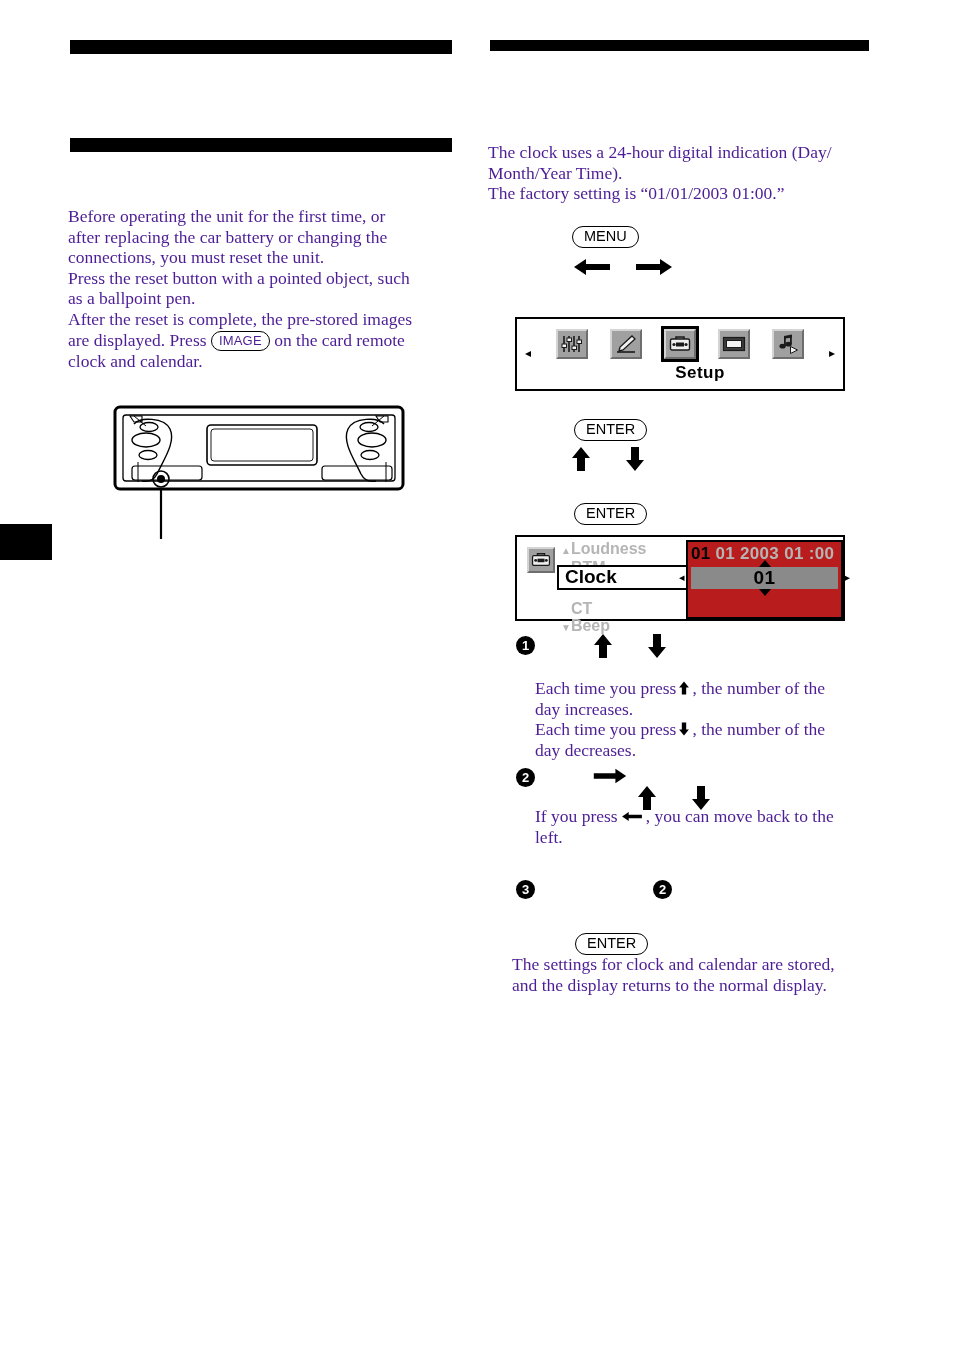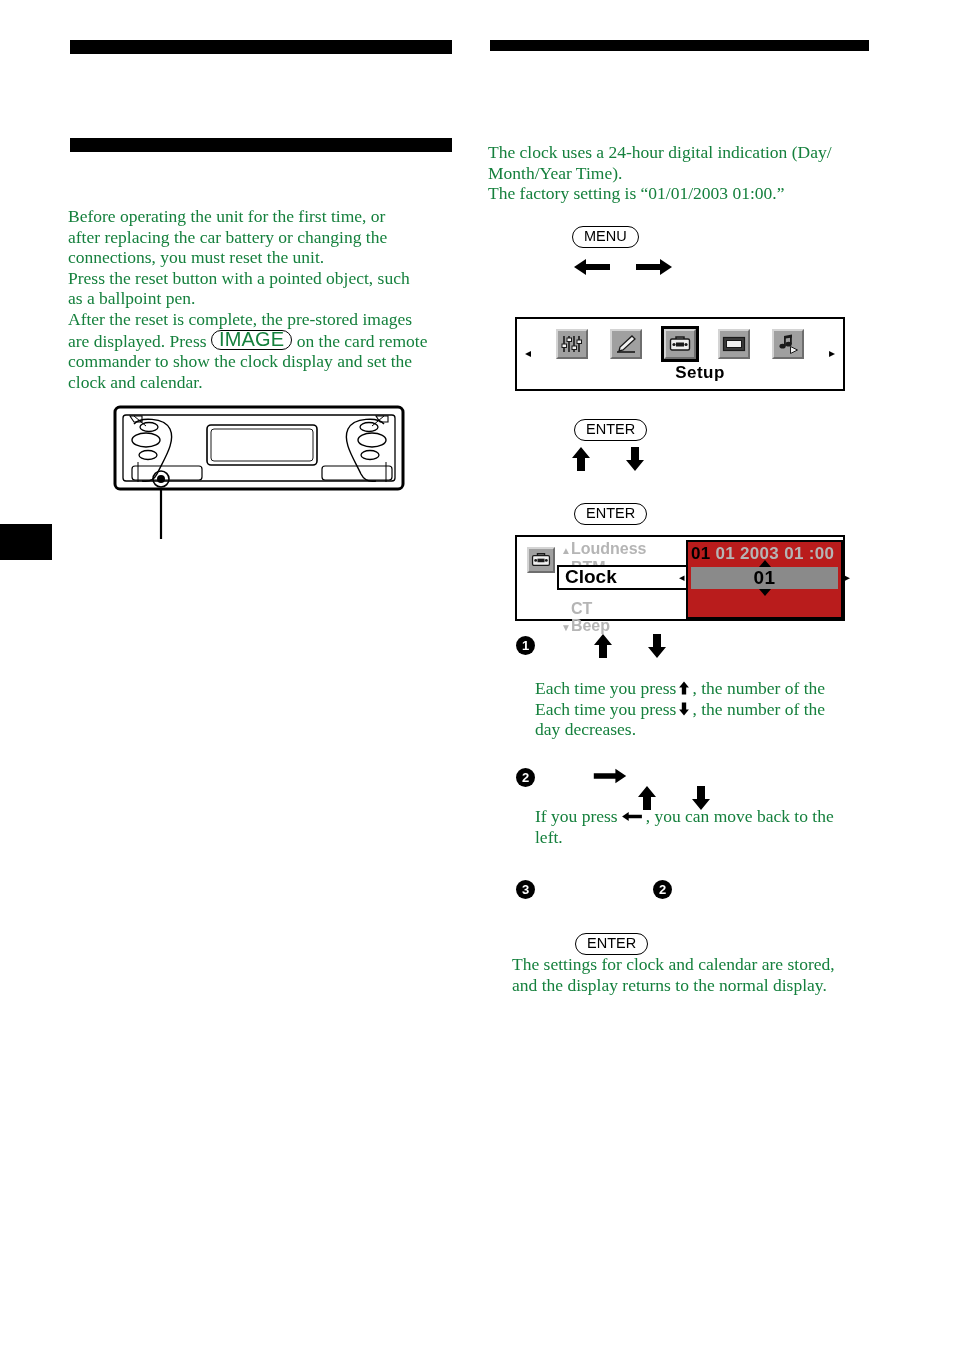--- a/index.html
+++ b/index.html
@@ -13,21 +13,21 @@
     color: #000;
     overflow: hidden;
   }
 
   
   .abs { position: absolute; }
   .serif-body {
     font-family: "Liberation Serif", serif;
     font-size: 17.5px;
     line-height: 20.6px;
-    color: #15803d;
+    color: #4c1d95;
   }
 
   
   #page-tab {
     left: 0; top: 524px;
     width: 52px; height: 36px;
     background: #000;
   }
 
   
@@ -41,21 +41,21 @@
   #left-col { left: 68px; top: 206px; width: 392px; }
   #left-col p { margin: 0; }
 
   
   .keycap {
     display: inline-block;
     border: 1.4px solid #000;
     border-radius: 12px;
     padding: 0px 7px 1px 7px;
     font-family: "Liberation Sans", sans-serif;
-    font-size: 20px;
+    font-size: 13px;
     line-height: 17px;
     letter-spacing: 0.2px;
     vertical-align: 1px;
     white-space: nowrap;
   }
 
   
   #stereo-illo { left: 112px; top: 404px; width: 306px; height: 140px; }
 
   
@@ -259,21 +259,20 @@
   <p>after replacing the car battery or changing the</p>
   <p>connections, you must reset the unit.</p>
   <p>Press the reset button with a pointed object, such</p>
   <p>as a ballpoint pen.</p>
   <p>After the reset is complete, the pre-stored images</p>
   <p>
     <span>are displayed. Press</span>
     <span class="keycap">IMAGE</span>
     <span>on the card remote</span>
   </p>
-  <p>commander to show the clock display and set the</p>
   <p>clock and calendar.</p>
 </div>
 
 <div class="abs" id="stereo-illo">
   <svg width="306" height="140" viewBox="0 0 306 140" xmlns="http://www.w3.org/2000/svg">
 
     <rect x="3" y="3" width="288" height="82" rx="5" ry="5" fill="#fff" stroke="#000" stroke-width="3"></rect>
 
     <rect x="11" y="11" width="272" height="66" rx="3" ry="3" fill="#fff" stroke="#000" stroke-width="1.3"></rect>
 
@@ -494,20 +493,21 @@
       </svg>
   </span>
 </div>
 
 <div class="abs serif-body rtext" style="left:535px; top:678px;">
   <p style="margin:0">
     <span>Each time you press</span><span class="arw" style="display:inline-block;vertical-align:-2px;margin:0 2px"><svg width="12" height="16" viewBox="0 0 22 26">
           <path d="M11 1 L20 12 L15 12 L15 25 L7 25 L7 12 L2 12 Z" fill="#000"></path>
         </svg></span><span>, the number of the</span>
   </p>
+  <p style="margin:0">day increases.</p>
   <p style="margin:0">
     <span>Each time you press</span><span class="arw" style="display:inline-block;vertical-align:-2px;margin:0 2px"><svg width="12" height="16" viewBox="0 0 22 26">
           <path d="M11 25 L20 14 L15 14 L15 1 L7 1 L7 14 L2 14 Z" fill="#000"></path>
         </svg></span><span>, the number of the</span>
   </p>
   <p style="margin:0">day decreases.</p>
 </div>
 
 <div class="abs" style="left:516px; top:768px;">
   <div class="step-bullet">2</div>

